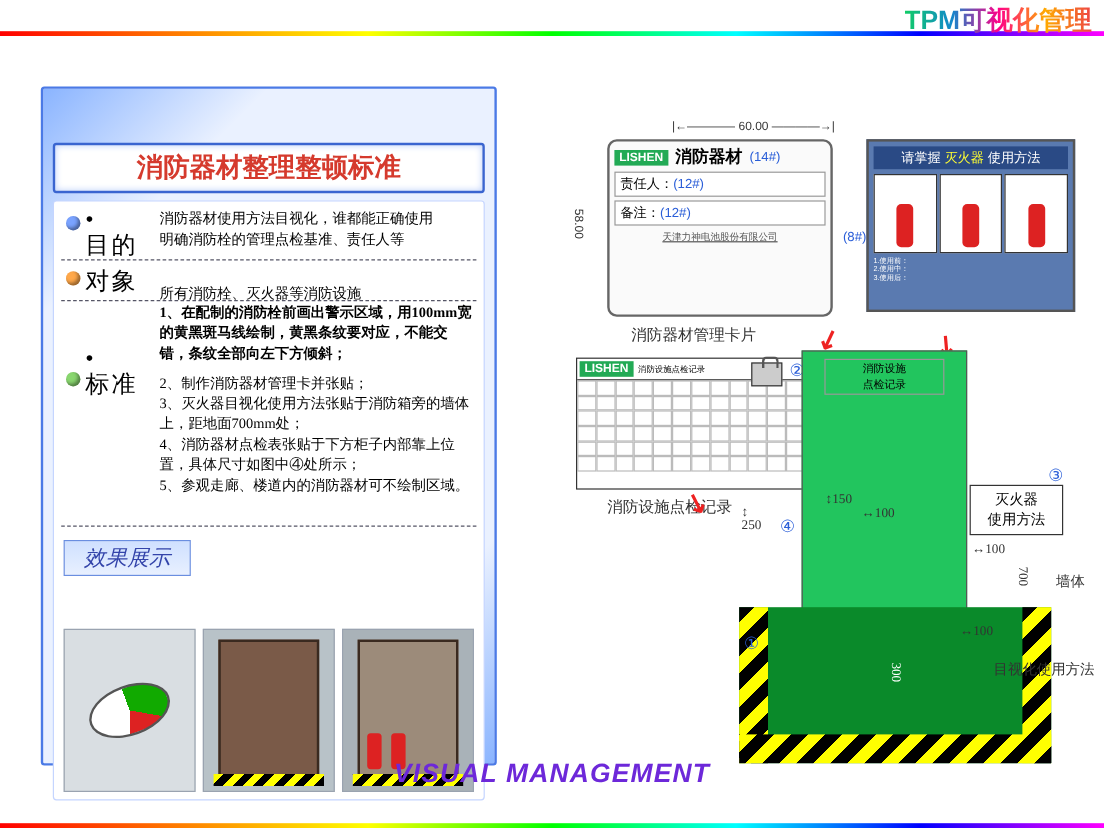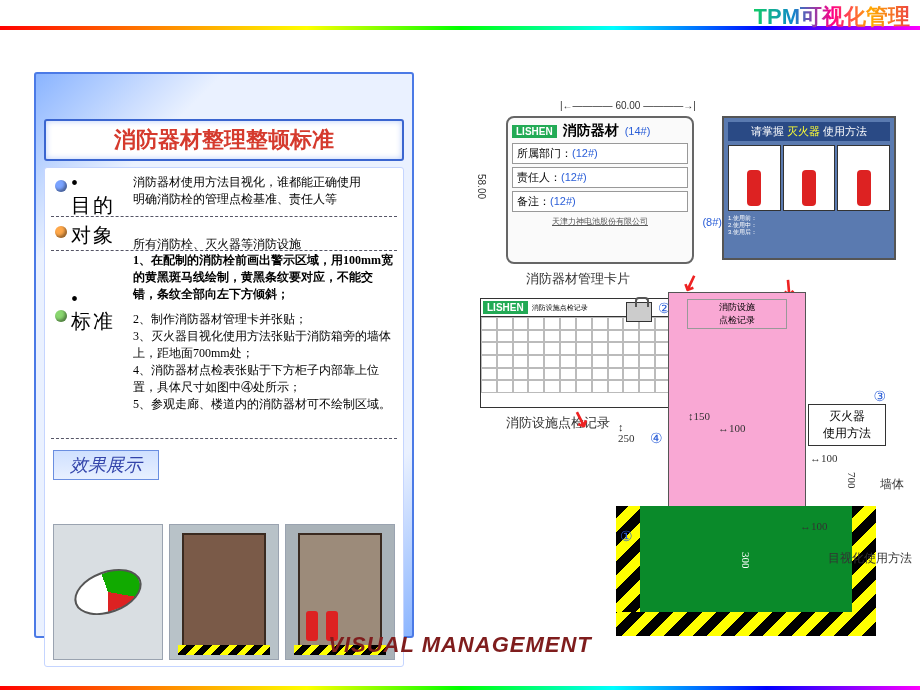--- a/index.html
+++ b/index.html
@@ -19,21 +19,21 @@
     font-size: 22px; font-weight: bold;
     background: linear-gradient(90deg, #1c6, #18c, #f08, #fa0, #e44);
     -webkit-background-clip: text; background-clip: text; color: transparent;
   }
   .bottom-rainbow {
     position: absolute; bottom: 0; left: 0; width: 100%; height: 4px;
     background: linear-gradient(90deg, #f00, #ff8000, #ff0, #0f0, #0ff, #00f, #f0f);
   }
   .footer-text {
     position: absolute; bottom: 32px; left: 50%; transform: translateX(-50%);
-    color: #7f1d1d; font-size: 22px; font-style: italic; font-weight: 600;
+    color: #6d28d9; font-size: 22px; font-style: italic; font-weight: 600;
     letter-spacing: 1px;
   }
 
   
   .left-card {
     position: absolute; top: 72px; left: 34px; width: 380px; height: 566px;
     background: linear-gradient(135deg, #8ab4ff 0%, #eaf1ff 20%, #eaf1ff 80%, #8ab4ff 100%);
     border: 2px solid #4b7ae6;
     border-radius: 3px;
     padding: 8px;
@@ -127,21 +127,21 @@
   }
   .check-hdr { border-bottom: 1px solid #333; padding: 2px; display:flex; align-items:center; gap:4px;}
   .check-grid { display: grid; grid-template-columns: repeat(12, 1fr); grid-template-rows: repeat(6, 1fr); height: 76px; }
   .check-grid div { border: 0.5px solid #bbb; }
 
   .clip { position: absolute; top: 230px; left: 186px; width: 26px; height: 20px; border: 1px solid #333; background: #ccc; }
   .clip::before { content:""; position:absolute; top:-6px; left:8px; width:10px;height:8px; border:2px solid #555; border-bottom:none; border-radius:4px 4px 0 0;}
 
   .hydrant-box {
     position: absolute; top: 220px; left: 228px; width: 138px; height: 290px;
-    border: 1px solid #555; background: #f9a8d4;
+    border: 1px solid #555; background: #22c55e;
   }
   .hazborder { position: absolute; background: repeating-linear-gradient(-45deg, #000 0 10px, #ff0 10px 20px); }
   .green-floor { position: absolute; top: 434px; left: 176px; width: 260px; height: 130px; background: #0a8a2a; }
 
   .small-label { position: absolute; font-size: 12px; color: #333; font-family: SimSun; }
   .circnum { display:inline-block; color:#2a5ed8; font-size:14px; }
   .arrow-red { position:absolute; color:#e22; font-size:22px; font-weight:bold; transform-origin:left top; }
   .ext-use-box {
     position: absolute; top: 332px; right: 24px; width: 78px; height: 42px;
     border: 1px solid #333; background: #fff; font-size: 12px; text-align: center;
@@ -220,23 +220,20 @@
   </div>
   <div class="dim-bracket" style="top:102px; left:36px; writing-mode:vertical-rl;">58.00</div>
 
   <div class="mgmt-card">
     <div class="mgmt-head">
       <span class="lishen">LISHEN</span>
       <span class="mgmt-title">消防器材</span>
       <span class="blue-tag">(14#)</span>
     </div>
     <div class="mgmt-row">
-      <span>所属部门：</span><span class="blue-tag">(12#)</span>
-    </div>
-    <div class="mgmt-row">
       <span>责任人：</span><span class="blue-tag">(12#)</span>
     </div>
     <div class="mgmt-row">
       <span>备注：</span><span class="blue-tag">(12#)</span>
     </div>
     <div class="mgmt-foot">
       <span>天津力神电池股份有限公司</span>
       <span class="blue-tag" style="position:absolute; right:-30px;">(8#)</span>
     </div>
   </div>

